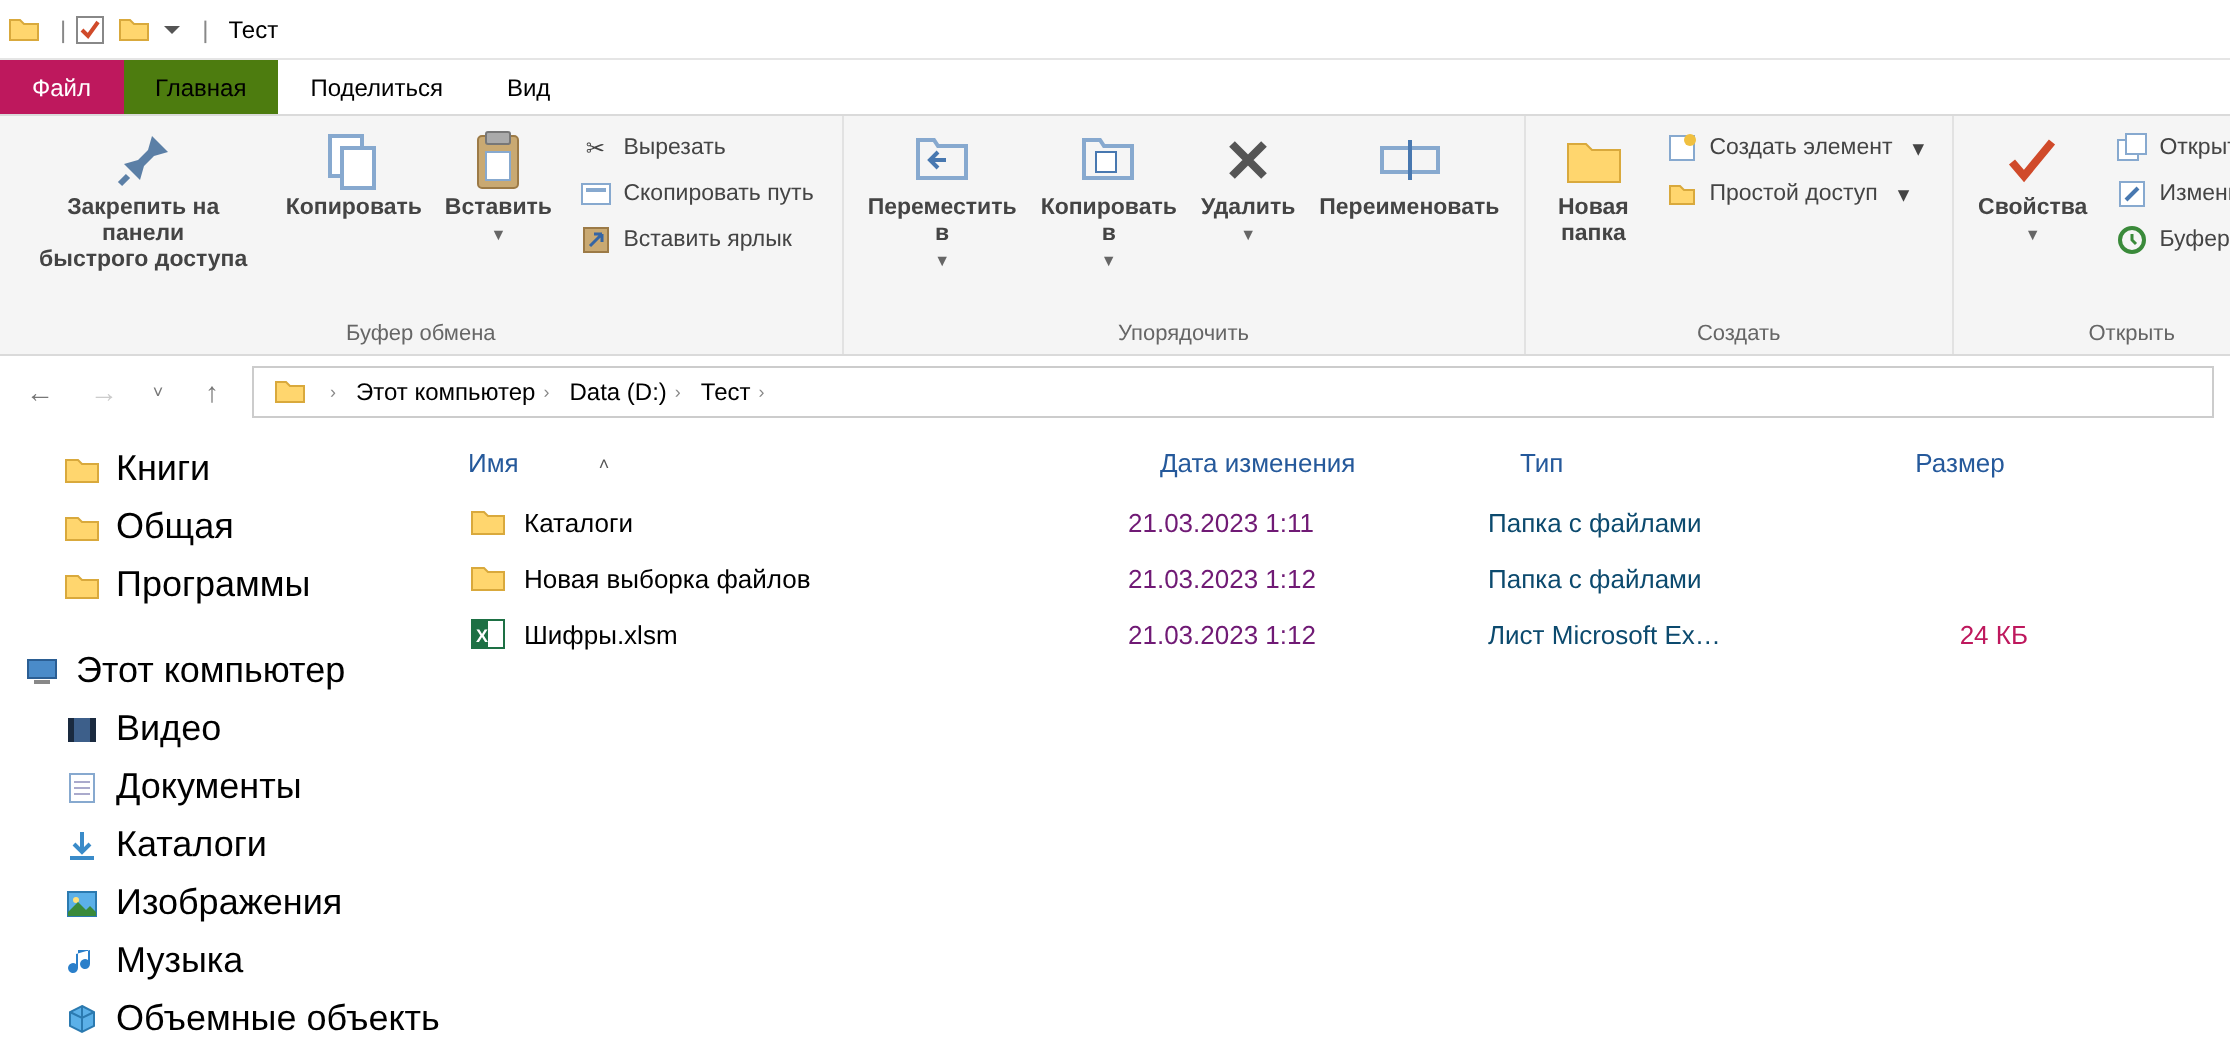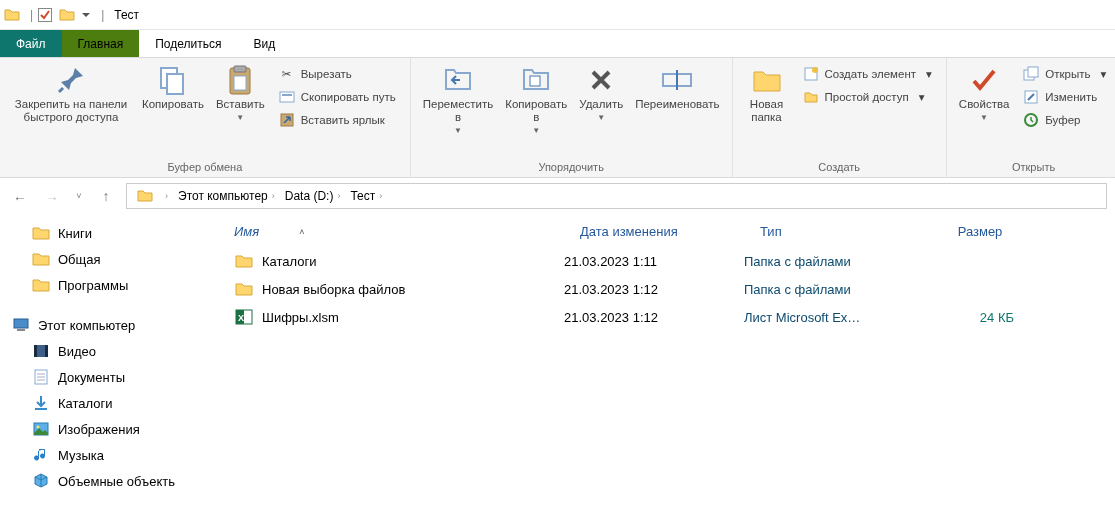--- a/index.html
+++ b/index.html
@@ -7,67 +7,67 @@
 
 
 .title-bar { height: 30px; display: flex; align-items: center; background: #fff; border-bottom: 1px solid #e5e5e5; padding: 0 4px; }
 .title-bar .icon { width: 16px; height: 16px; margin-right: 6px; display: flex; align-items: center; justify-content: center; }
 .title-bar .sep { color: #888; margin: 0 4px; }
 .title-bar .title { margin-left: 6px; }
 
 
 .tabs-row { height: 28px; display: flex; align-items: stretch; background: #fff; border-bottom: 1px solid #dadada; }
 .tab { padding: 0 16px; display: flex; align-items: center; font-size: 12px; cursor: default; }
-.tab.file { background: #0f766e; color: #fff; }
+.tab.file { background: #be185d; color: #fff; }
 .tab.active { background: #4d7c0f; }
 
 
 .ribbon { height: 120px; background: #f5f5f5; border-bottom: 1px solid #dadada; display: flex; }
 .ribbon-group { display: flex; flex-direction: column; justify-content: space-between; border-right: 1px solid #e2e2e2; padding: 4px 6px 2px; }
 .ribbon-group-body { display: flex; flex: 1; align-items: flex-start; }
 .ribbon-group-label { text-align: center; font-size: 11px; color: #666; padding-bottom: 2px; }
 .big-btn { display: flex; flex-direction: column; align-items: center; justify-content: center; padding: 2px 6px; text-align: center; min-width: 56px; }
 .big-btn .icon-lg { width: 32px; height: 32px; margin-bottom: 2px; display: flex; align-items: center; justify-content: center; }
-.big-btn .label { font-size: 11.5px; line-height: 1.15; color: #444; }
+.big-btn .label { font-size: 11.5px; line-height: 1.15; color: #444; font-weight: bold; }
 .big-btn .caret { font-size: 8px; color: #666; margin-top: 2px; }
 .stack { display: flex; flex-direction: column; gap: 3px; padding: 2px 4px; }
 .small-btn { display: flex; align-items: center; gap: 6px; font-size: 11.5px; color: #444; padding: 2px 4px; white-space: nowrap; }
 .small-btn .icon-sm { width: 16px; height: 16px; display: flex; align-items: center; justify-content: center; }
 
 
 .address-bar { height: 36px; display: flex; align-items: center; padding: 4px 8px; gap: 8px; background: #fff; }
 .nav-btn { width: 24px; height: 24px; display: flex; align-items: center; justify-content: center; color: #777; font-size: 14px; }
 .address-box { flex: 1; height: 26px; border: 1px solid #ccc; background: #fff; display: flex; align-items: center; padding: 0 6px; gap: 2px; }
 .crumb { display: flex; align-items: center; gap: 2px; padding: 0 4px; font-size: 12px; }
 .crumb .chev { color: #888; font-size: 9px; margin-left: 2px; }
 
 
 .main { display: flex; height: calc(532px - 30px - 28px - 120px - 36px); }
 .sidebar { width: 220px; overflow-y: auto; padding: 6px 0; position: relative; }
 .sidebar::-webkit-scrollbar { width: 16px; }
 .sidebar::-webkit-scrollbar-track { background: #f0f0f0; }
 .sidebar::-webkit-scrollbar-thumb { background: #c2c2c2; }
-.tree-item { display: flex; align-items: center; padding: 4px 6px 4px 24px; font-size: 13px; gap: 8px; white-space: nowrap; }
+.tree-item { display: flex; align-items: center; padding: 4px 6px 4px 24px; font-size: 18px; gap: 8px; white-space: nowrap; }
 .tree-item.level0 { padding-left: 12px; }
 .tree-item.level1 { padding-left: 32px; }
 .tree-item .ticon { width: 18px; height: 18px; display: flex; align-items: center; justify-content: center; }
 
 .content { flex: 1; padding: 10px 14px; }
 .columns { display: flex; color: #25599b; font-size: 13px; border-bottom: 0; padding-bottom: 8px; }
-.col-name { width: 330px; display:flex; align-items:center; gap: 40px; font-style: italic; }
+.col-name { width: 330px; display:flex; align-items:center; gap: 40px; }
 .col-date { width: 180px; margin-left: 16px; }
 .col-type { width: 170px; }
 .col-size { width: 100px; text-align: right; }
 .sort-ind { font-size: 9px; color: #555; }
 .row { display: flex; align-items: center; font-size: 13px; padding: 4px 0; }
 .row .ricon { width: 20px; height: 20px; margin-right: 8px; display: flex; align-items: center; justify-content: center; }
 .row .rname { width: 302px; }
-.row .rdate { width: 180px; color: #000000; }
+.row .rdate { width: 180px; color: #701a75; }
 .row .rtype { width: 170px; color: #0c4a6e; }
-.row .rsize { width: 100px; color: #0f766e; text-align: right; }
+.row .rsize { width: 100px; color: #be185d; text-align: right; }
 
 svg { display: block; }
 </style>
 </head>
 <body>
 
 <div class="title-bar">
   <span class="icon">
       <svg width="16" height="16">
         <path d="M1 3h5l2 2h7v8H1z" fill="#ffd66e" stroke="#d9a93c"></path>

